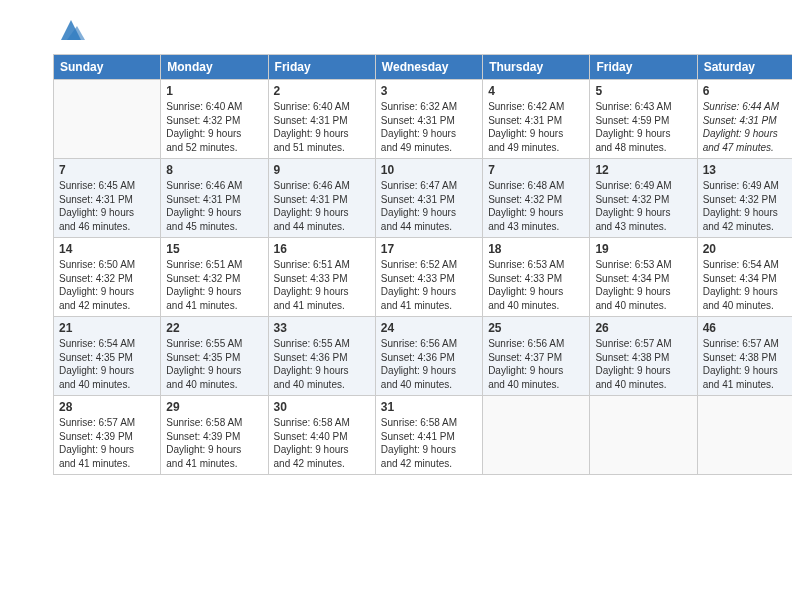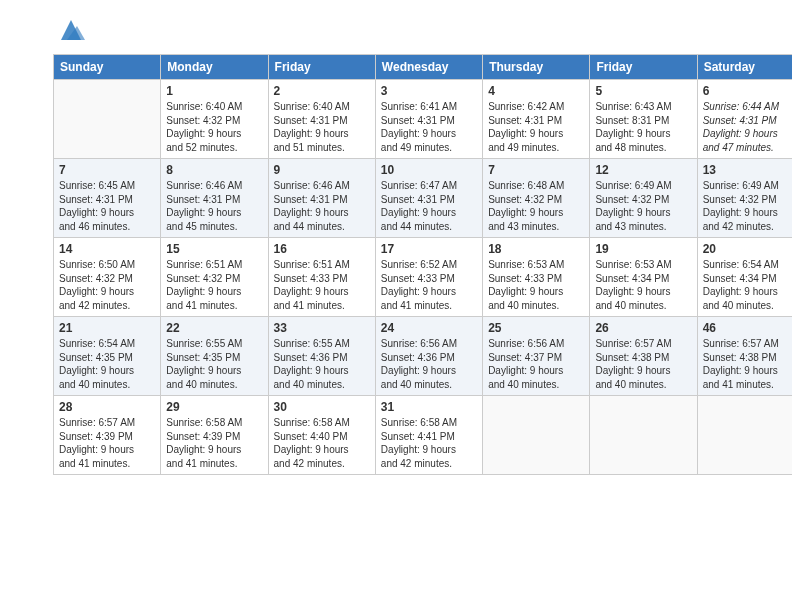--- a/index.html
+++ b/index.html
@@ -144,36 +144,36 @@
           </td>
           <td>
             <div class="cell-date">2</div>
             <div class="cell-info" style="white-space: pre-line;">Sunrise: 6:40 AM
 Sunset: 4:31 PM
 Daylight: 9 hours
 and 51 minutes.</div>
           </td>
           <td>
             <div class="cell-date">3</div>
-            <div class="cell-info" style="white-space: pre-line;">Sunrise: 6:41 AM
+            <div class="cell-info" style="white-space: pre-line;">Sunrise: 6:32 AM
 Sunset: 4:31 PM
 Daylight: 9 hours
 and 49 minutes.</div>
           </td>
           <td>
             <div class="cell-date">4</div>
             <div class="cell-info" style="white-space: pre-line;">Sunrise: 6:42 AM
 Sunset: 4:31 PM
 Daylight: 9 hours
 and 49 minutes.</div>
           </td>
           <td>
             <div class="cell-date">5</div>
             <div class="cell-info" style="white-space: pre-line;">Sunrise: 6:43 AM
-Sunset: 8:31 PM
+Sunset: 4:59 PM
 Daylight: 9 hours
 and 48 minutes.</div>
           </td>
           <td>
             <div class="cell-date">6</div>
             <div class="cell-info" style="white-space: pre-line; font-style: italic;">Sunrise: 6:44 AM
 Sunset: 4:31 PM
 Daylight: 9 hours
 and 47 minutes.</div>
           </td>

